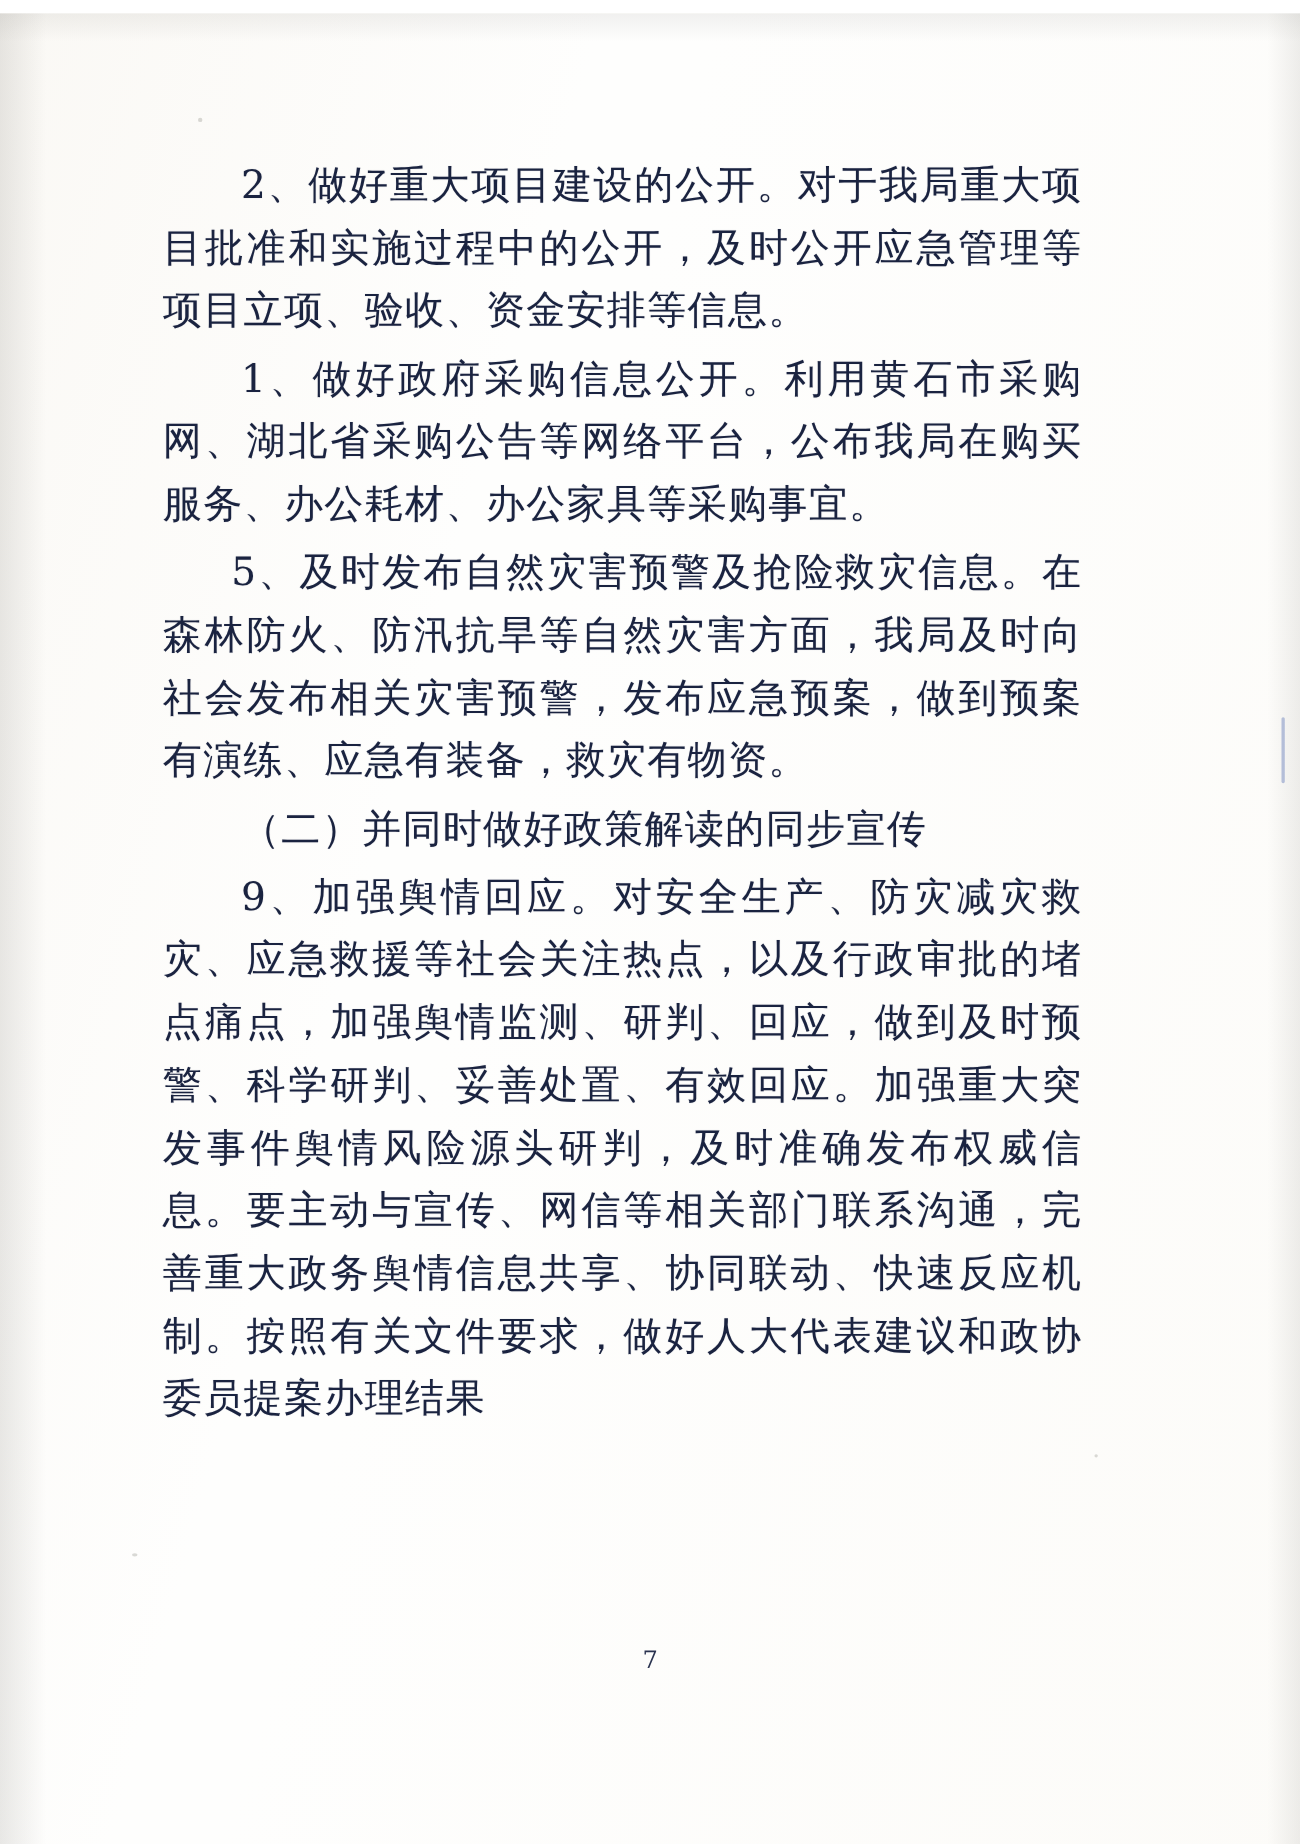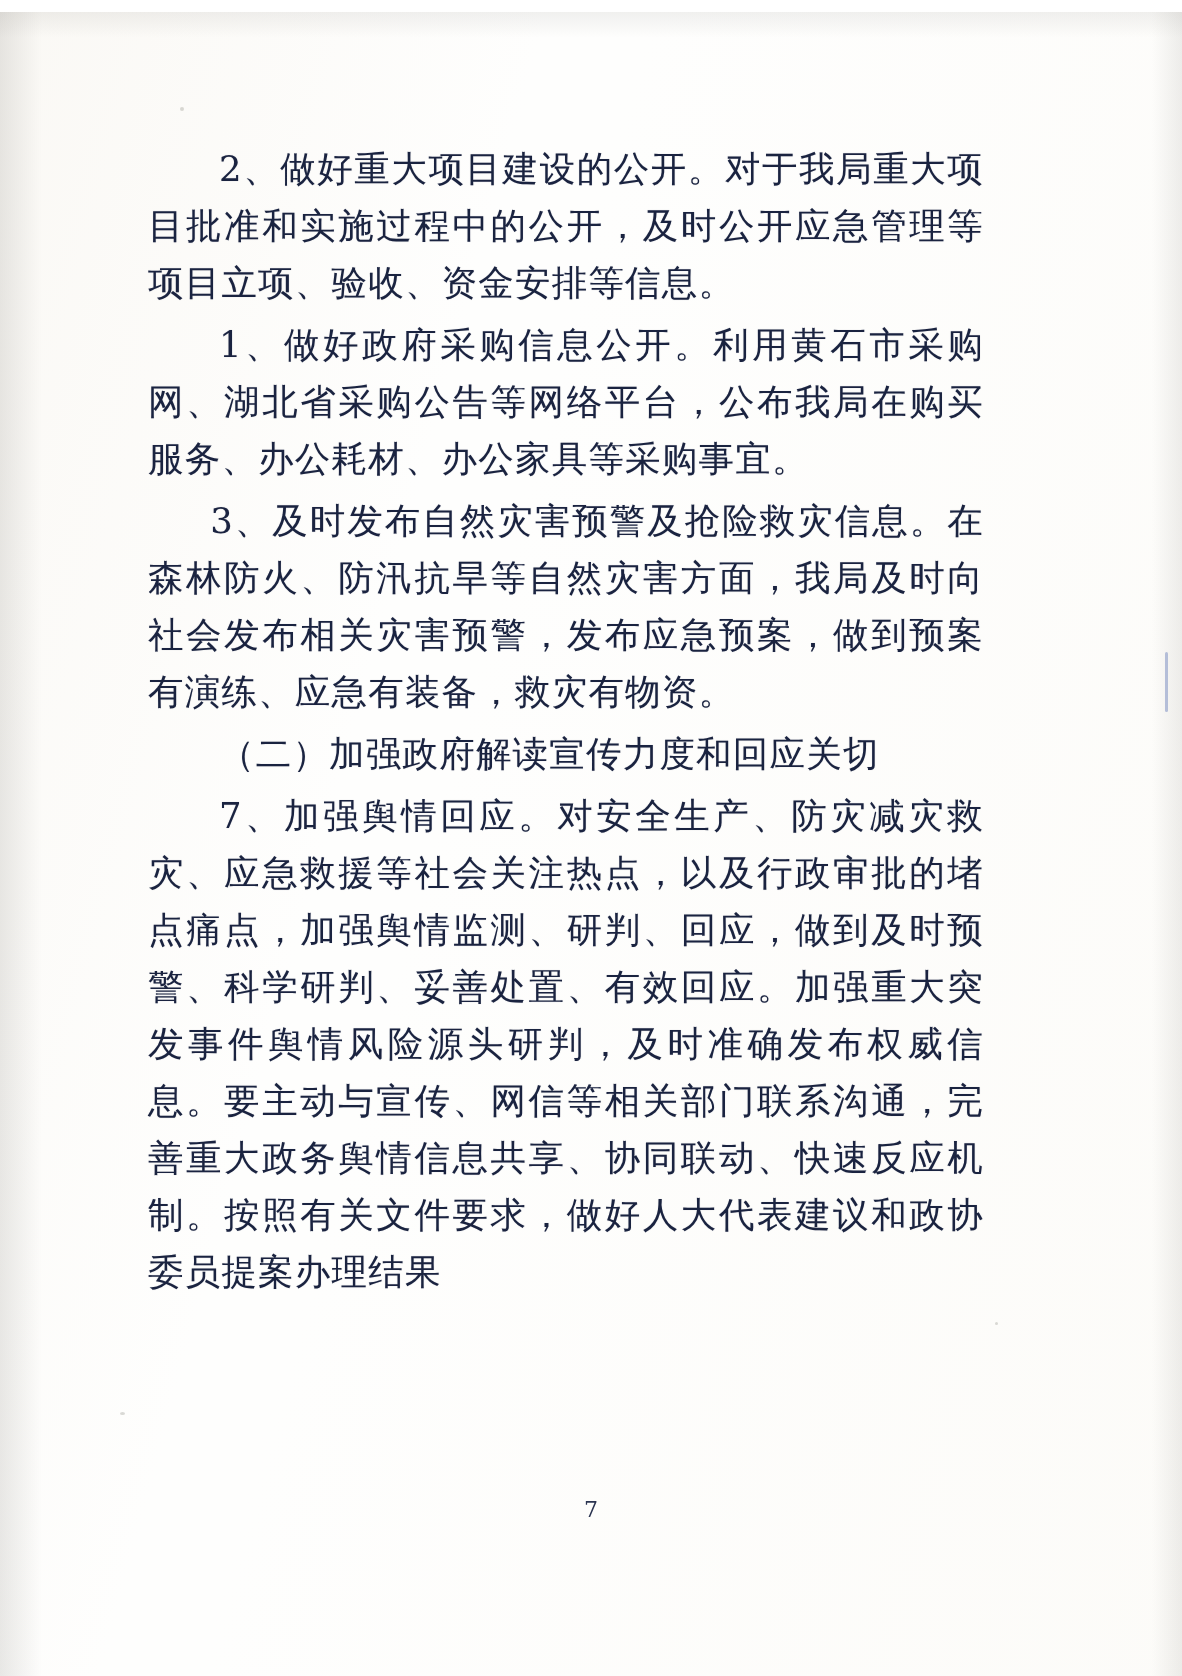--- a/index.html
+++ b/index.html
@@ -109,19 +109,19 @@
 
   <div class="speck" style="left:180px; top:95px; width:4px; height:4px;"></div>
   <div class="speck" style="left:995px; top:1310px; width:3px; height:3px;"></div>
   <div class="speck" style="left:120px; top:1400px; width:5px; height:3px;"></div>
 
   <div class="margin-mark"></div>
 
   <div class="content">
     <p class="para">2、做好重大项目建设的公开。对于我局重大项目批准和实施过程中的公开，及时公开应急管理等项目立项、验收、资金安排等信息。</p>
     <p class="para">1、做好政府采购信息公开。利用黄石市采购网、湖北省采购公告等网络平台，公布我局在购买服务、办公耗材、办公家具等采购事宜。</p>
-    <p class="para indent-sm">3、及时发布自然灾害预警及抢险救灾信息。在森林防火、防汛抗旱等自然灾害方面，我局及时向社会发布相关灾害预警，发布应急预案，做到预案有演练、应急有装备，救灾有物资。</p>
-    <p class="para heading-sub">（二）加强政府解读宣传力度和回应关切</p>
-    <p class="para">7、加强舆情回应。对安全生产、防灾减灾救灾、应急救援等社会关注热点，以及行政审批的堵点痛点，加强舆情监测、研判、回应，做到及时预警、科学研判、妥善处置、有效回应。加强重大突发事件舆情风险源头研判，及时准确发布权威信息。要主动与宣传、网信等相关部门联系沟通，完善重大政务舆情信息共享、协同联动、快速反应机制。按照有关文件要求，做好人大代表建议和政协委员提案办理结果</p>
+    <p class="para indent-sm">5、及时发布自然灾害预警及抢险救灾信息。在森林防火、防汛抗旱等自然灾害方面，我局及时向社会发布相关灾害预警，发布应急预案，做到预案有演练、应急有装备，救灾有物资。</p>
+    <p class="para heading-sub">（二）并同时做好政策解读的同步宣传</p>
+    <p class="para">9、加强舆情回应。对安全生产、防灾减灾救灾、应急救援等社会关注热点，以及行政审批的堵点痛点，加强舆情监测、研判、回应，做到及时预警、科学研判、妥善处置、有效回应。加强重大突发事件舆情风险源头研判，及时准确发布权威信息。要主动与宣传、网信等相关部门联系沟通，完善重大政务舆情信息共享、协同联动、快速反应机制。按照有关文件要求，做好人大代表建议和政协委员提案办理结果</p>
   </div>
 
   <div class="page-number">7</div>
 </div>
 
 </body></html>

